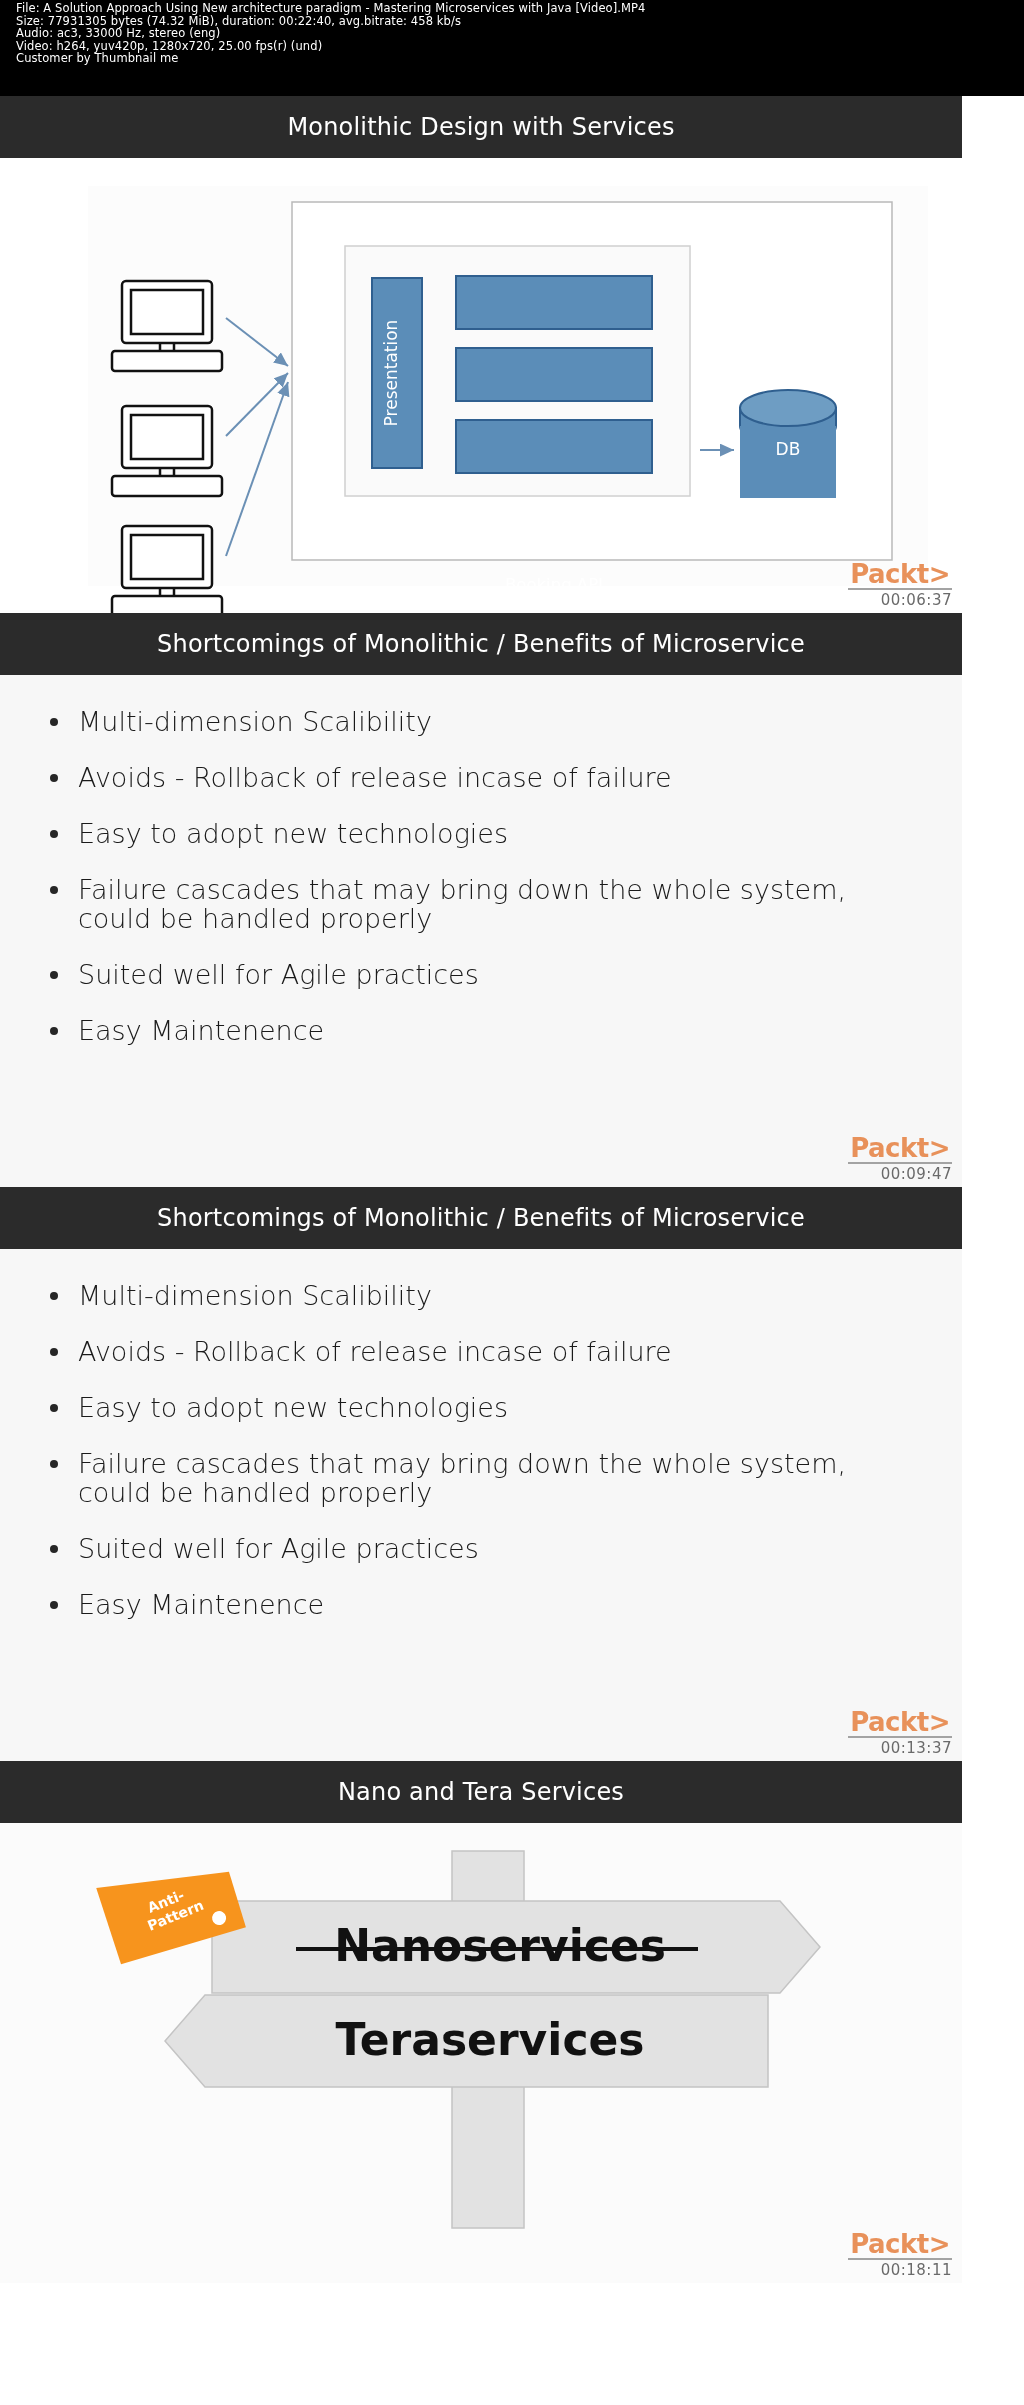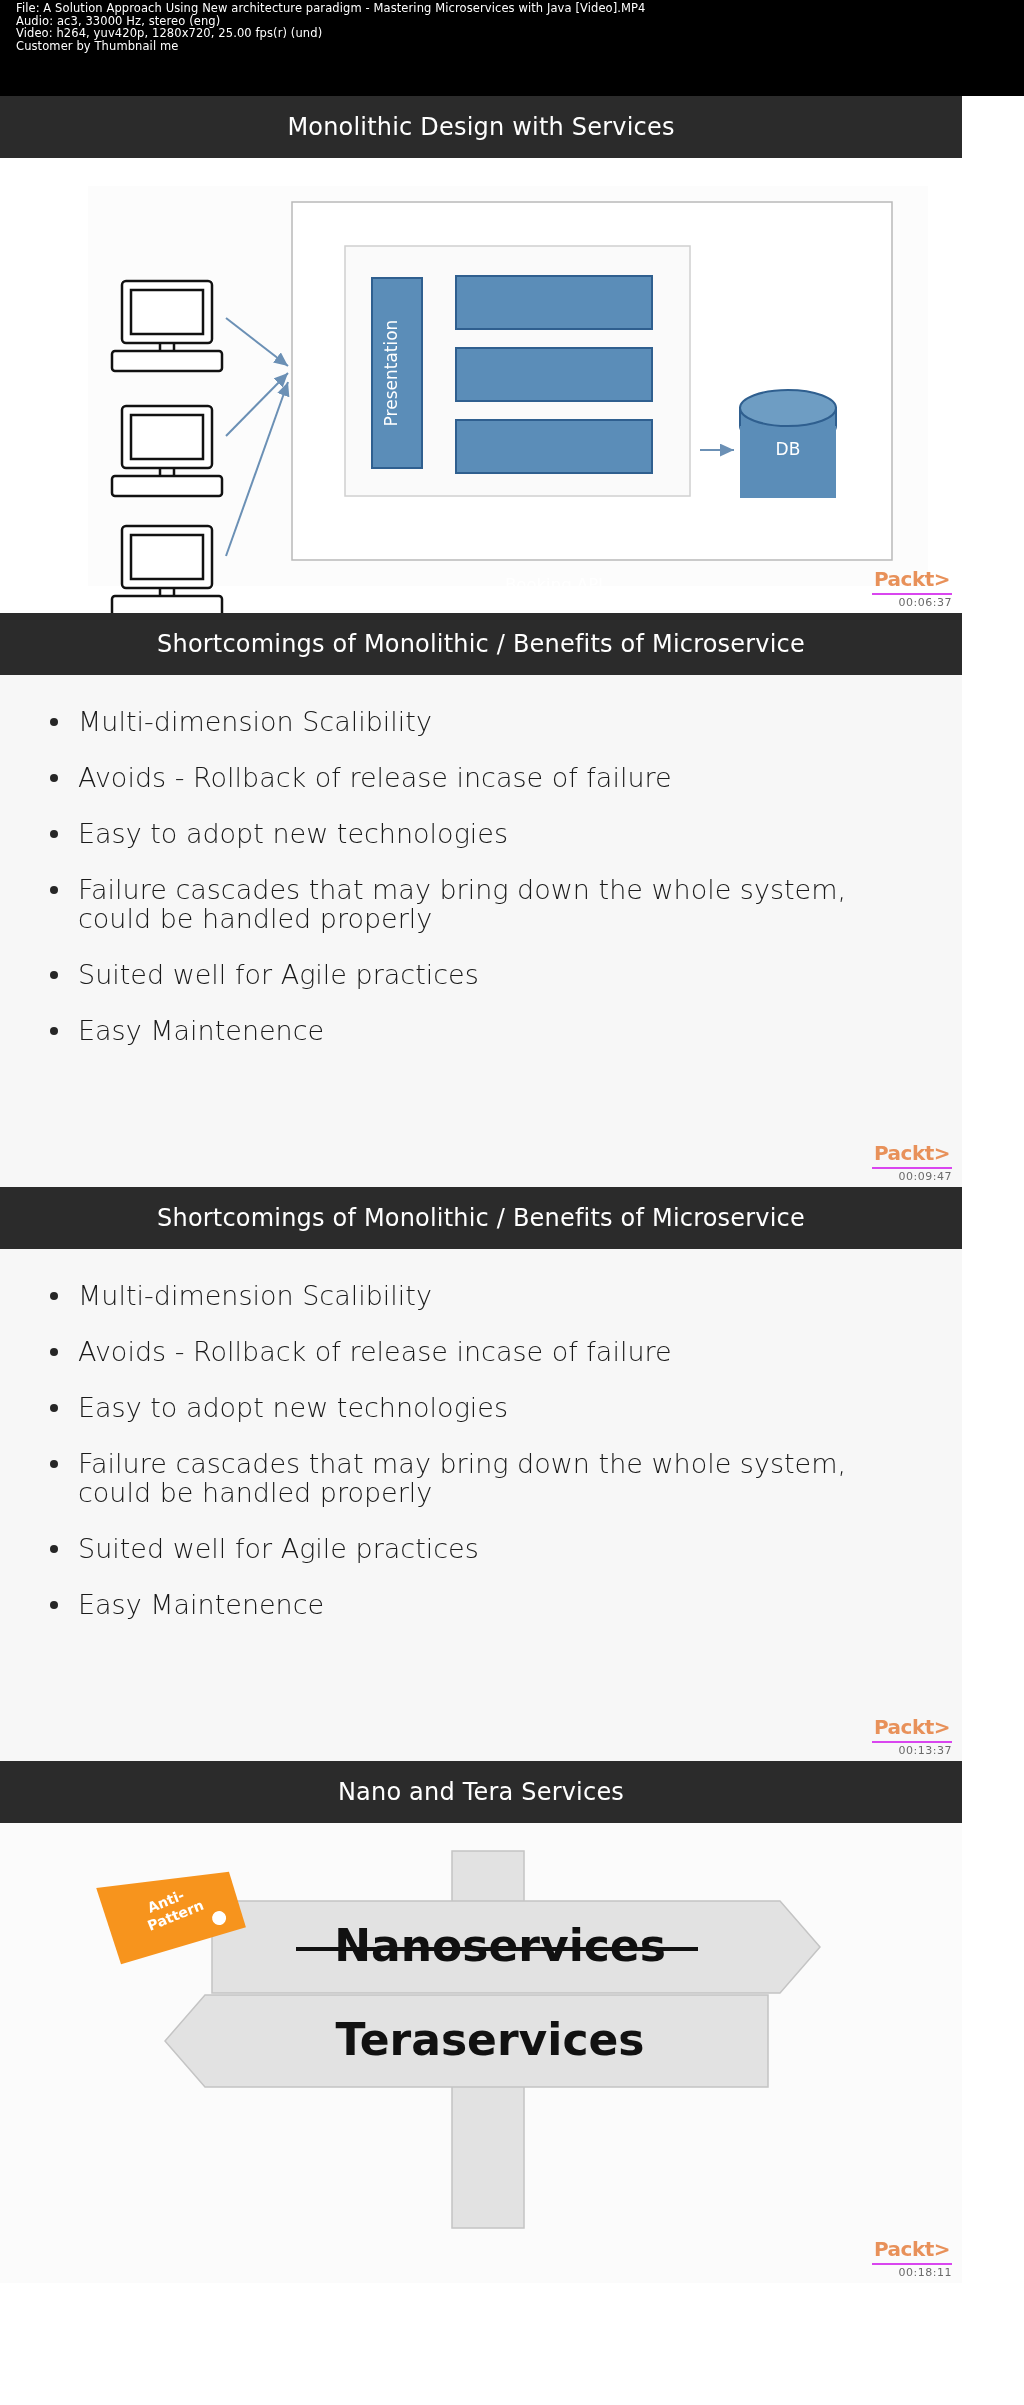--- a/index.html
+++ b/index.html
@@ -41,32 +41,32 @@
   
   .watermark {
     position: absolute;
     right: 10px;
     bottom: 4px;
     text-align: right;
     width: 130px;
   }
   .packt-logo {
     font-family: "DejaVu Sans", sans-serif;
-    font-size: 20px;
+    font-size: 26px;
     font-weight: 700;
     color: #e8915a;
     letter-spacing: -0.5px;
     line-height: 26px;
-    border-bottom: 2px solid #d946ef;
+    border-bottom: 2px solid #a3a3a3;
     display: inline-block;
     padding: 0 2px 1px 2px;
   }
   .packt-time {
     font-family: "DejaVu Sans", sans-serif;
-    font-size: 11px;
+    font-size: 15px;
     color: #6a6a6a;
     letter-spacing: 0.5px;
     display: block;
     margin-top: 1px;
   }
 
   
   .diagram-wrap {
     position: relative;
     height: 455px;
@@ -98,20 +98,21 @@
   }
 
   
   .nano-wrap { position: relative; height: 460px; background: #fbfbfb; }
 </style>
 </head>
 <body>
 
 <div class="meta-header">
   <div>File: A Solution Approach Using New architecture paradigm - Mastering Microservices with Java [Video].MP4</div>
+  <div>Size: 77931305 bytes (74.32 MiB), duration: 00:22:40, avg.bitrate: 458 kb/s</div>
   <div>Audio: ac3, 33000 Hz, stereo (eng)</div>
   <div>Video: h264, yuv420p, 1280x720, 25.00 fps(r) (und)</div>
   <div>Customer by Thumbnail me</div>
 </div>
 
 <div class="slide">
   <div class="slide-title">Monolithic Design with Services</div>
   <div class="slide-body diagram-wrap">
 
     <svg width="1024" height="455" viewBox="0 0 1024 455">

